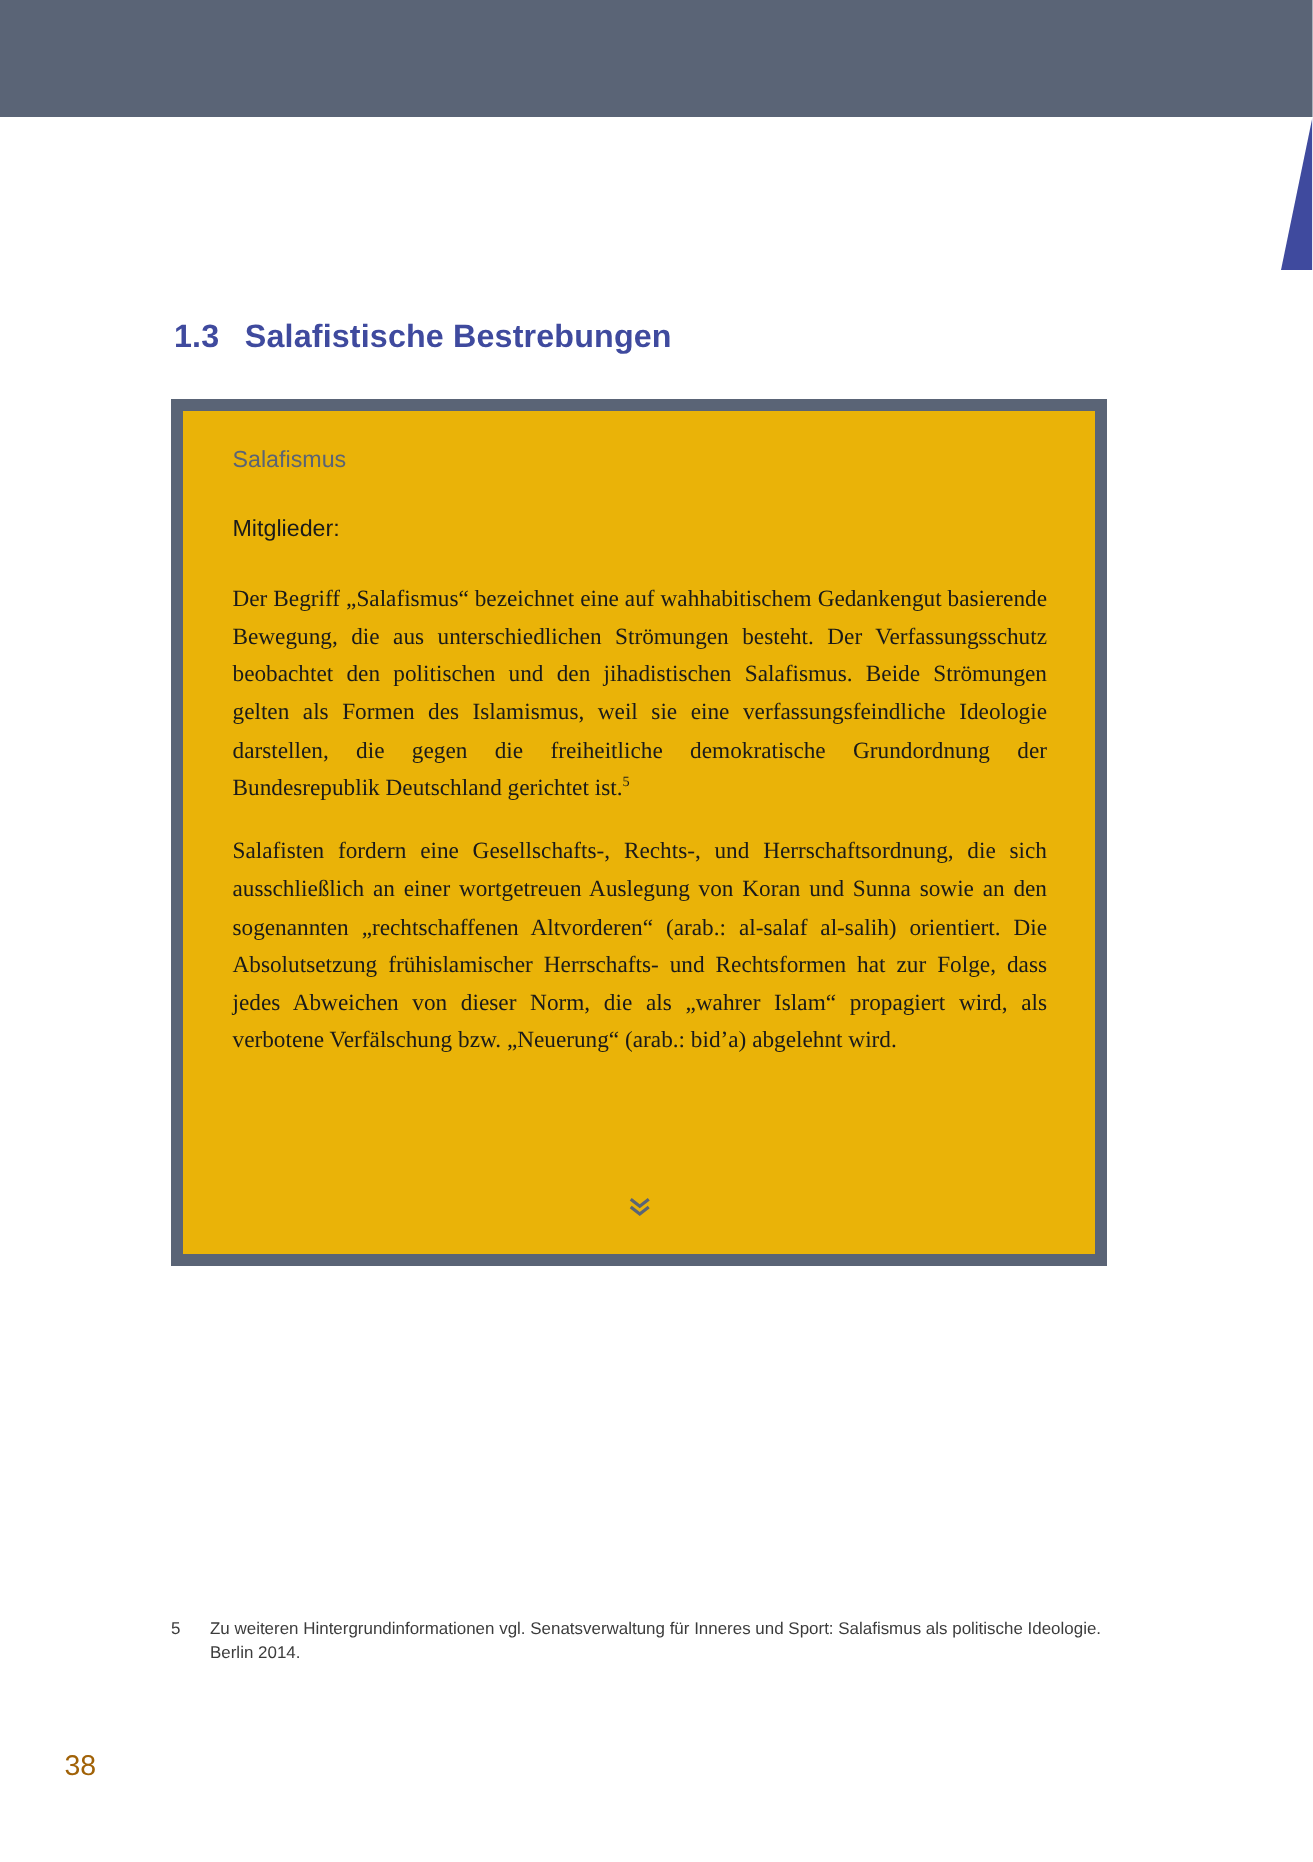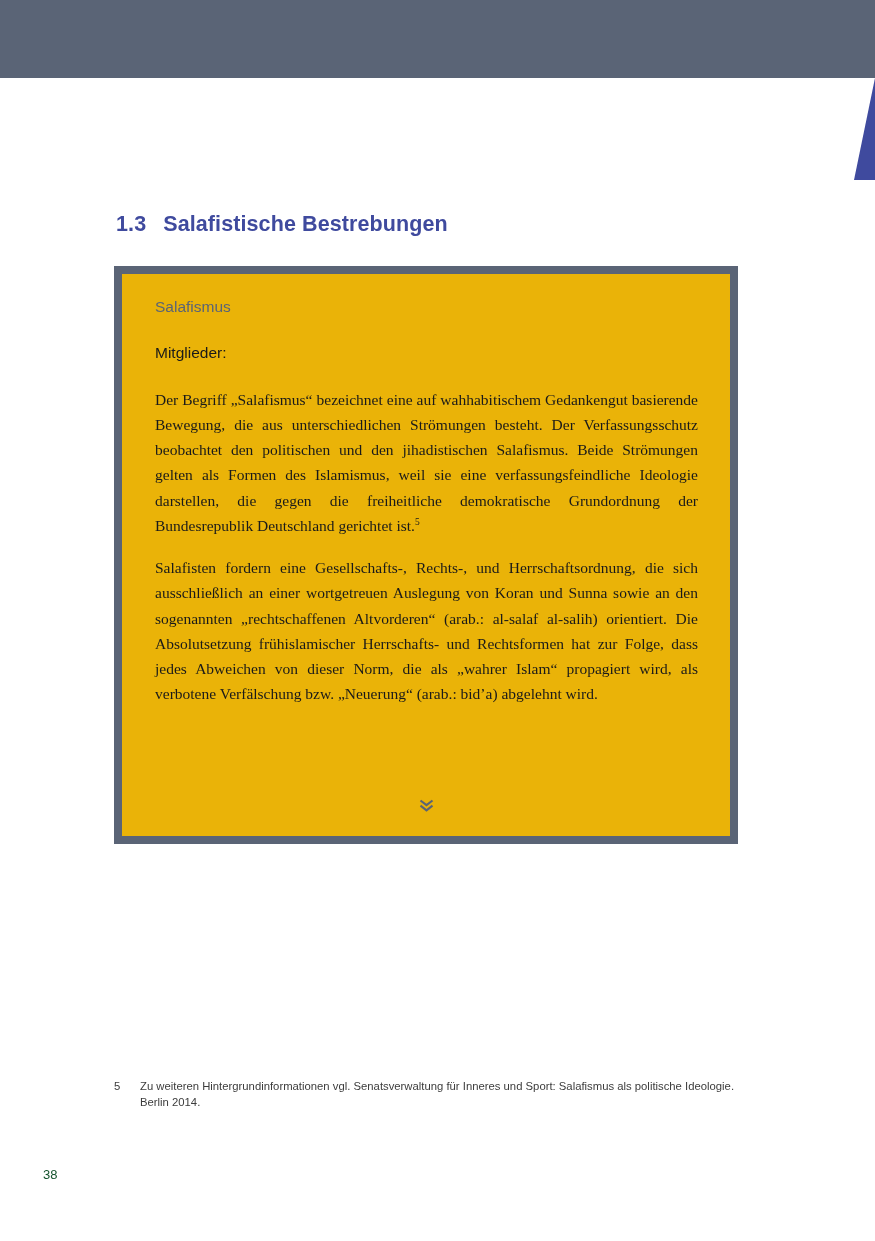--- a/index.html
+++ b/index.html
@@ -141,22 +141,22 @@
     line-height: 1.42;
   }
   #footnote-marker { width: 26px; flex: none; }
   #footnote-text { flex: 1; }
 
   
   #page-number {
     position: absolute;
     left: 43px;
     top: 1089px;
-    color: #14532d;
-    font-size: 13px;
+    color: #a16207;
+    font-size: 19px;
   }
 </style>
 </head>
 <body>
 
 <div id="header-band"></div>
 
 <div id="corner-wedge">
   <svg width="30" height="102" viewBox="0 0 30 102" xmlns="http://www.w3.org/2000/svg">
     <polygon points="30,0 30,102 9,102" fill="#3f4a9e"></polygon>

